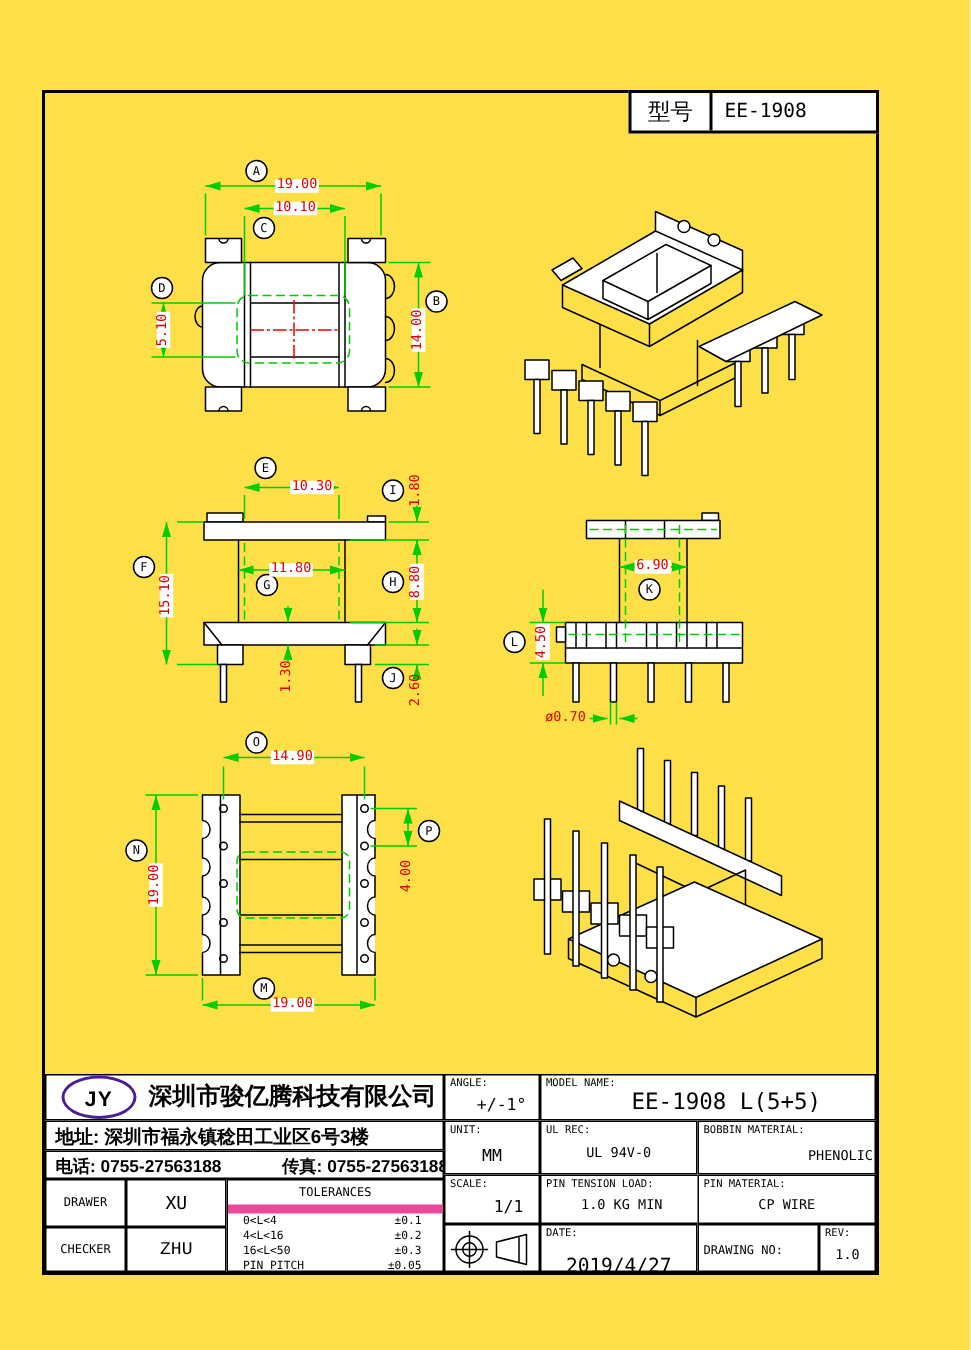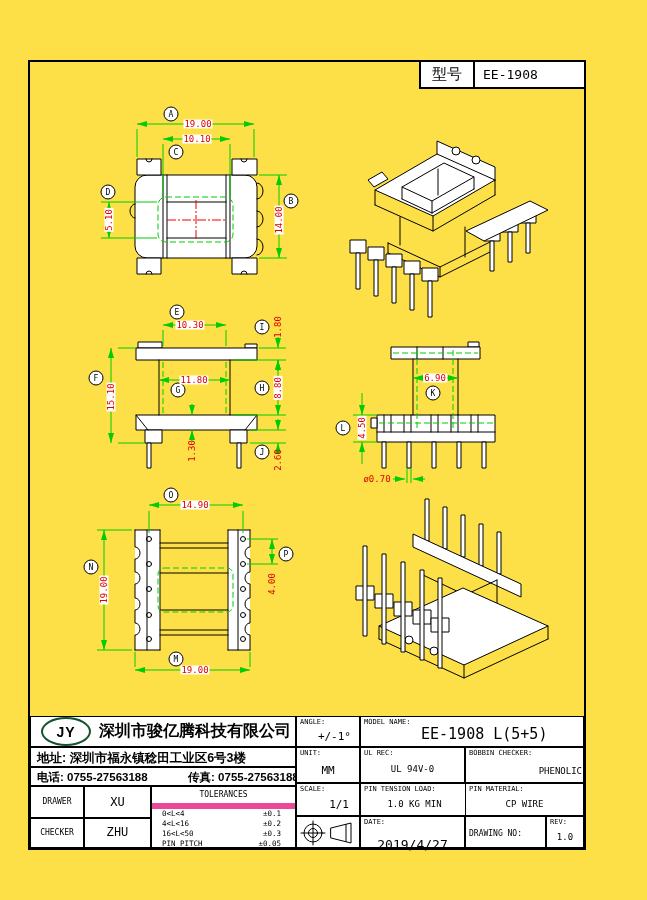--- a/index.html
+++ b/index.html
@@ -29,21 +29,21 @@
   .bub{position:absolute;transform:translate(-50%,-50%);width:13px;height:13px;border:1px solid #000;
        border-radius:50%;background:#fff;font:8px "DejaVu Sans Mono",monospace;color:#000;
        display:flex;align-items:center;justify-content:center;z-index:3;}
   
   .tblock{position:absolute;left:0;top:654px;width:554px;height:132px;background:#fff;}
   .cell{position:absolute;border:1px solid #000;box-sizing:border-box;background:#fff;
         font-family:"DejaVu Sans Mono",monospace;color:#000;}
   .lbl{position:absolute;top:1px;left:3px;font-size:7px;white-space:nowrap;}
   .cv{position:absolute;left:0;right:0;text-align:center;font-size:11px;}
   .company-row{display:flex;align-items:center;gap:8px;padding-left:10px;}
-  .jy{width:46px;height:25px;border:2px solid #14532d;border-radius:50%;display:flex;align-items:center;
+  .jy{width:46px;height:25px;border:2px solid #4c1d95;border-radius:50%;display:flex;align-items:center;
       justify-content:center;font:bold 14px "Liberation Sans",sans-serif;letter-spacing:1px;flex:0 0 auto;}
   .cname{font:bold 16px "Liberation Sans",sans-serif;white-space:nowrap;}
   .addr{font:bold 12.5px "Liberation Sans",sans-serif;padding:2px 0 0 6px;white-space:nowrap;}
   .phone{font:bold 11.5px "Liberation Sans",sans-serif;padding:2px 0 0 6px;white-space:nowrap;}
   .tolrow{display:flex;justify-content:space-between;padding:0 14px 0 10px;font-size:7.5px;line-height:10px;}
 </style>
 </head>
 <body>
 
 <svg width="0" height="0" style="position:absolute">
@@ -171,21 +171,21 @@
           <line x1="23" y1="48" x2="23" y2="143" marker-start="url(#as)" marker-end="url(#ae)"></line>
           <line x1="190" y1="60" x2="190" y2="115" marker-start="url(#as)" marker-end="url(#ae)"></line>
           <path d="M145,115 H198 M162,130 H198 M162,143 H198"></path>
           <line x1="190" y1="119" x2="190" y2="130" marker-end="url(#ae)"></line>
           <line x1="190" y1="154" x2="190" y2="143" marker-end="url(#ae)"></line>
           <line x1="104" y1="104" x2="104" y2="115" marker-end="url(#ae)"></line>
           <line x1="104" y1="141" x2="104" y2="130" marker-end="url(#ae)"></line>
         </g>
       </svg>
       <span class="bub" style="left:89px;top:12px">E</span>
-      <span class="dim" style="left:102px;top:25px">10.30</span>
+      <span class="dim" style="left:120px;top:25px">10.30</span>
       <span class="bub" style="left:174px;top:27px">I</span>
       <span class="dim rot nobg" style="left:190px;top:27px">1.80</span>
       <span class="bub" style="left:8px;top:78px">F</span>
       <span class="dim rot" style="left:23px;top:97px">15.10</span>
       <span class="bub" style="left:90px;top:90px">G</span>
       <span class="dim" style="left:106px;top:80px">11.80</span>
       <span class="bub" style="left:174px;top:88px">H</span>
       <span class="dim rot" style="left:190px;top:88px">8.80</span>
       <span class="bub" style="left:174px;top:152px">J</span>
       <span class="dim rot nobg" style="left:190px;top:160px">2.60</span>
@@ -357,21 +357,21 @@
       </div>
       <div class="cell" style="left:266px;top:31px;width:64px;height:36px;">
         <span class="lbl">UNIT:</span>
         <div class="cv" style="top:16px;">MM</div>
       </div>
       <div class="cell" style="left:330px;top:31px;width:105px;height:36px;">
         <span class="lbl">UL REC:</span>
         <div class="cv" style="top:16px;font-size:9px;">UL 94V-0</div>
       </div>
       <div class="cell" style="left:435px;top:31px;width:119px;height:36px;">
-        <span class="lbl">BOBBIN CHECKER:</span>
+        <span class="lbl">BOBBIN MATERIAL:</span>
         <div class="cv" style="top:18px;font-size:9px;text-align:right;padding-right:1px;">PHENOLIC</div>
       </div>
       <div class="cell" style="left:266px;top:67px;width:64px;height:33px;">
         <span class="lbl">SCALE:</span>
         <div class="cv" style="top:14px;text-align:right;padding-right:10px;">1/1</div>
       </div>
       <div class="cell" style="left:330px;top:67px;width:109px;height:33px;">
         <span class="lbl">PIN TENSION LOAD:</span>
         <div class="cv" style="top:15px;font-size:9px;">1.0 KG MIN</div>
       </div>

